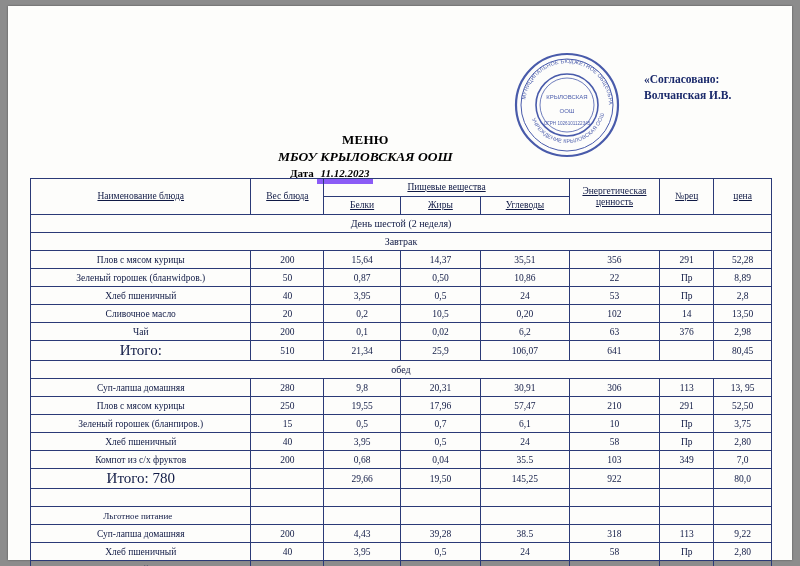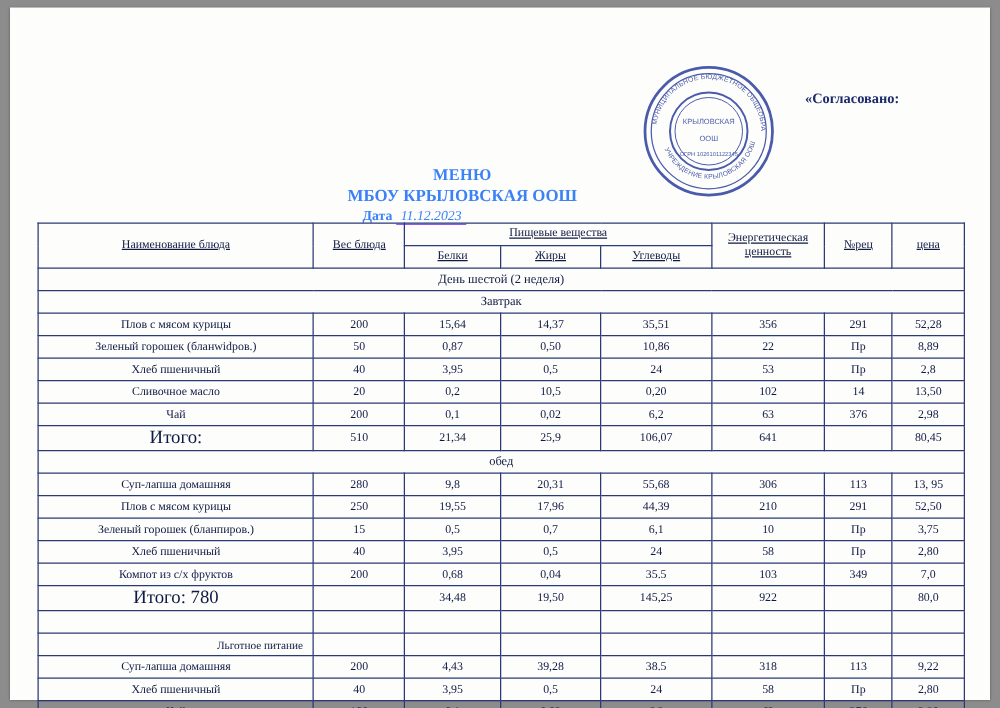--- a/index.html
+++ b/index.html
@@ -48,43 +48,44 @@
     font-size: 11.5px;
     font-weight: bold;
     color: #1b2a6b;
     line-height: 1.35;
   }
   .title-block {
     position: absolute;
     left: 270px;
     top: 126px;
     text-align: center;
-    color: #3b82f6;
+    color: #000000;
   }
   .title-1 {
     font-size: 13px;
     font-weight: bold;
     letter-spacing: 0.3px;
   }
   .title-2 {
     font-size: 13.5px;
     font-weight: bold;
     margin-top: 1px;
+    font-style: italic;
   }
   .date-line {
     margin-top: 2px;
     font-size: 11px;
     font-weight: bold;
     text-align: left;
     padding-left: 12px;
   }
   .date-val {
-    font-weight: normal;
+    font-weight: bold;
     font-family: "Liberation Serif", serif;
-    border-bottom: 1px solid #8b5cf6;
+    border-bottom: 5px solid #8b5cf6;
     padding: 0 4px;
     font-style: italic;
   }
 
   table.menu {
     position: absolute;
     left: 22px;
     top: 172px;
     width: 742px;
     border-collapse: collapse;
@@ -146,20 +147,21 @@
           <textPath href="#arcBot" startOffset="12%">УЧРЕЖДЕНИЕ КРЫЛОВСКАЯ ООШ</textPath>
         </text>
         <text x="54" y="48" text-anchor="middle" font-family="Liberation Sans, sans-serif" font-size="6" fill="#2a3f9d">КРЫЛОВСКАЯ</text>
         <text x="54" y="62" text-anchor="middle" font-family="Liberation Sans, sans-serif" font-size="6" fill="#2a3f9d">ООШ</text>
         <text x="54" y="74" text-anchor="middle" font-family="Liberation Sans, sans-serif" font-size="4.6" fill="#2a3f9d">ОГРН 1026101122345</text>
       </svg>
     </div>
 
     <div class="approve">
       <div>«Согласовано:</div>
+      <div>Волчанская И.В.</div>
     </div>
 
     <div class="title-block">
       <div class="title-1">МЕНЮ</div>
       <div class="title-2">МБОУ КРЫЛОВСКАЯ ООШ</div>
       <div class="date-line">
         <span>Дата</span>
         <span class="date-val handwrite">11.12.2023</span>
       </div>
     </div>
@@ -258,31 +260,31 @@
             <td>80,45</td>
           </tr>
           <tr>
             <td class="sect" colspan="8">обед</td>
           </tr>
           <tr>
             <td class="name">Суп-лапша домашняя</td>
             <td>280</td>
             <td>9,8</td>
             <td>20,31</td>
-            <td>55,68</td>
+            <td>30,91</td>
             <td>306</td>
             <td>113</td>
             <td>13, 95</td>
           </tr>
           <tr>
             <td class="name">Плов с мясом курицы</td>
             <td>250</td>
             <td>19,55</td>
             <td>17,96</td>
-            <td>44,39</td>
+            <td>57,47</td>
             <td>210</td>
             <td>291</td>
             <td>52,50</td>
           </tr>
           <tr>
             <td class="name">Зеленый горошек (бланпиров.)</td>
             <td>15</td>
             <td>0,5</td>
             <td>0,7</td>
             <td>6,1</td>
@@ -306,39 +308,39 @@
             <td>0,68</td>
             <td>0,04</td>
             <td>35.5</td>
             <td>103</td>
             <td>349</td>
             <td>7,0</td>
           </tr>
           <tr>
             <td class="itog">Итого: 780</td>
             <td></td>
-            <td>34,48</td>
+            <td>29,66</td>
             <td>19,50</td>
             <td>145,25</td>
             <td>922</td>
             <td></td>
             <td>80,0</td>
           </tr>
           <tr>
             <td class="blank"></td>
             <td class="blank"></td>
             <td class="blank"></td>
             <td class="blank"></td>
             <td class="blank"></td>
             <td class="blank"></td>
             <td class="blank"></td>
             <td class="blank"></td>
           </tr>
           <tr>
-            <td class="sect" style="text-align: right; padding-right: 8px; font-size: 9px;">Льготное питание</td>
+            <td class="sect" style="padding-right: 8px; font-size: 9px;">Льготное питание</td>
             <td></td>
             <td></td>
             <td></td>
             <td></td>
             <td></td>
             <td></td>
             <td></td>
           </tr>
           <tr>
             <td class="name">Суп-лапша домашняя</td>

